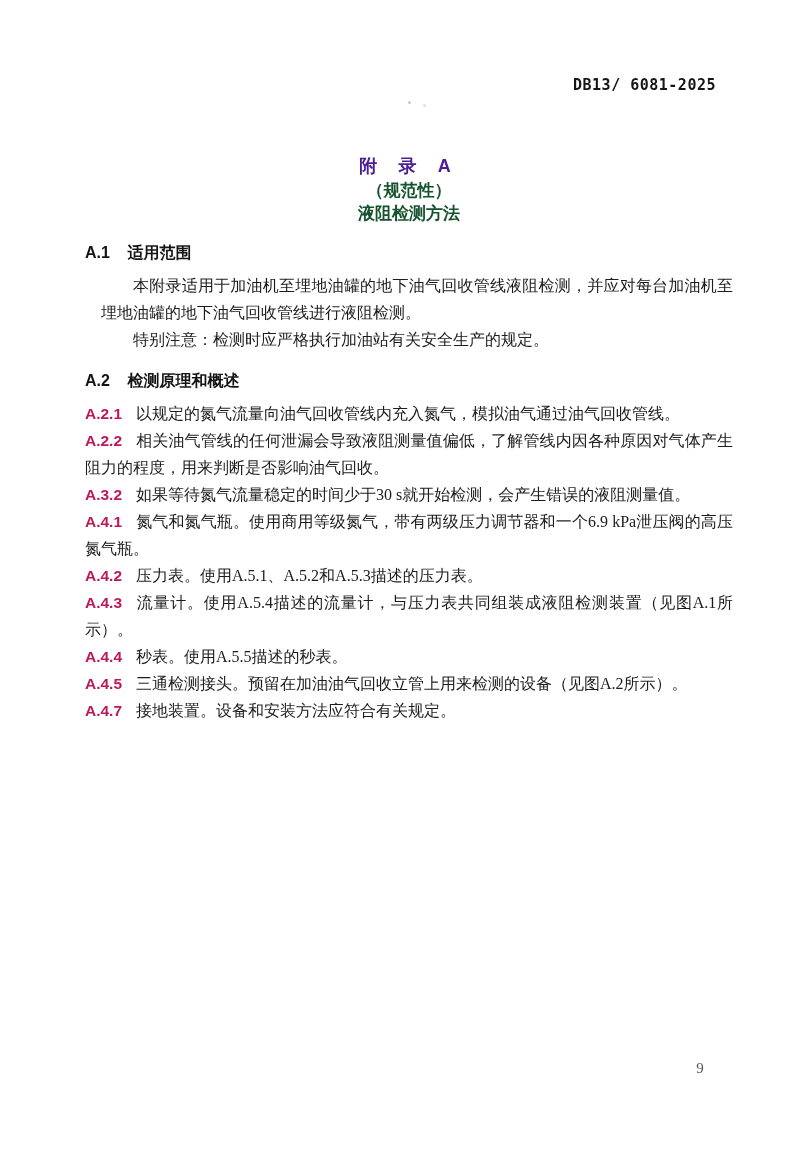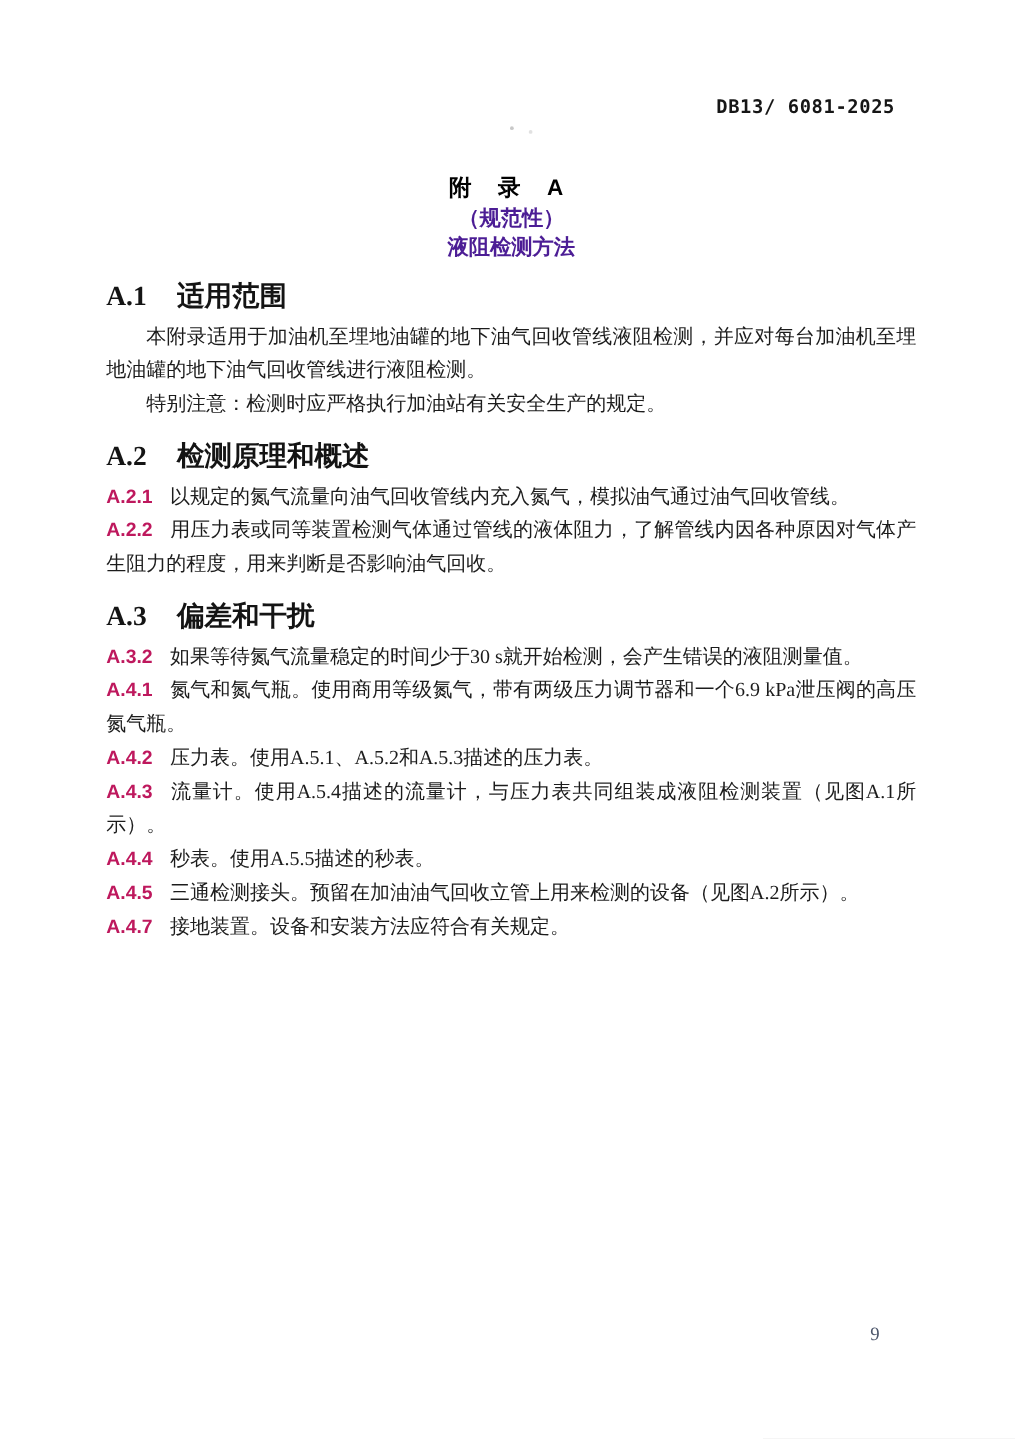--- a/index.html
+++ b/index.html
@@ -38,46 +38,47 @@
     top: 138px;
     width: 648px;
   }
   .doc-title { text-align: center; margin-bottom: 4px; }
   .doc-title .t1 {
     font-family: "Liberation Sans", sans-serif;
     font-weight: bold;
     font-size: 18px;
     line-height: 25px;
     letter-spacing: 0.45em;
-    color: #000000;
+    color: #4c1d95;
+    margin-top: 16px;
   }
   .doc-title .t2, .doc-title .t3 {
     font-family: "Liberation Sans", sans-serif;
     font-weight: bold;
     font-size: 17px;
     line-height: 23px;
-    color: #4c1d95;
+    color: #14532d;
   }
   .sec-heading {
     margin: 16px 0 7px 0;
-    font-family: Liberation Serif, serif;
+    font-family: Liberation Sans, sans-serif;
     font-weight: bold;
-    font-size: 22px;
+    font-size: 16px;
     line-height: 24px;
     color: #141414;
   }
   .sec-heading .sec-no { margin-right: 1.1em; }
   .para {
     margin: 0;
     font-size: 16px;
     line-height: 27px;
     text-align: justify;
     color: #1c1c1c;
   }
-  .para.indent { text-indent: 2em; }
+  .para.indent { text-indent: 2em; margin-left: 16px; }
   .clause {
     margin: 0;
     font-size: 16px;
     line-height: 27px;
     text-align: justify;
     color: #1c1c1c;
   }
   .clause-no {
     font-family: "Liberation Sans", sans-serif;
     font-weight: bold;
@@ -123,28 +124,25 @@
     </section>
 
     <section>
       <h3 class="sec-heading">
         <span class="sec-no">A.2</span><span>检测原理和概述</span>
       </h3>
       <p class="clause">
         <span class="clause-no">A.2.1</span><span>以规定的氮气流量向油气回收管线内充入氮气，模拟油气通过油气回收管线。</span>
       </p>
       <p class="clause">
-        <span class="clause-no">A.2.2</span><span>用压力表或同等装置检测气体通过管线的液体阻力，了解管线内因各种原因对气体产生阻力的程度，用来判断是否影响油气回收。</span>
+        <span class="clause-no">A.2.2</span><span>相关油气管线的任何泄漏会导致液阻测量值偏低，了解管线内因各种原因对气体产生阻力的程度，用来判断是否影响油气回收。</span>
       </p>
     </section>
 
     <section>
-      <h3 class="sec-heading">
-        <span class="sec-no">A.3</span><span>偏差和干扰</span>
-      </h3>
       <p class="clause">
         <span class="clause-no">A.3.2</span><span>如果等待氮气流量稳定的时间少于30 s就开始检测，会产生错误的液阻测量值。</span>
       </p>
     </section>
 
     <section>
       <p class="clause">
         <span class="clause-no">A.4.1</span><span>氮气和氮气瓶。使用商用等级氮气，带有两级压力调节器和一个6.9 kPa泄压阀的高压氮气瓶。</span>
       </p>
       <p class="clause">

